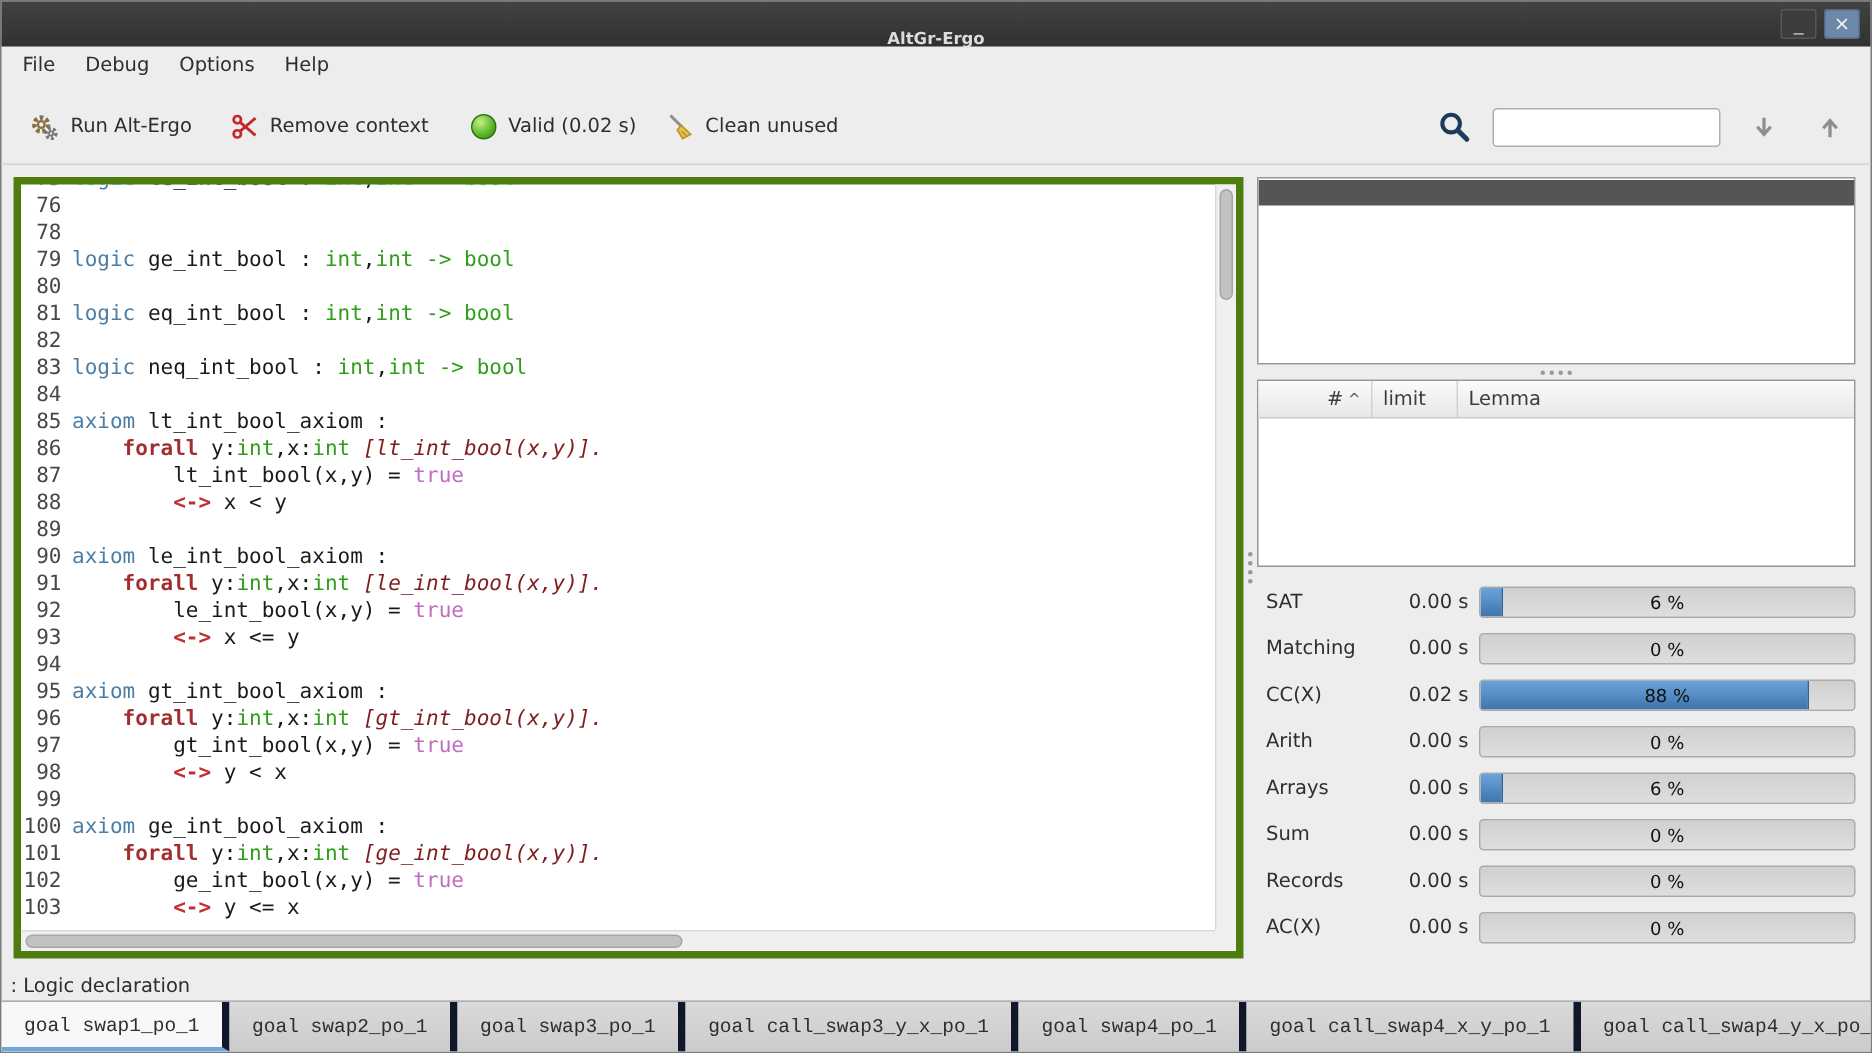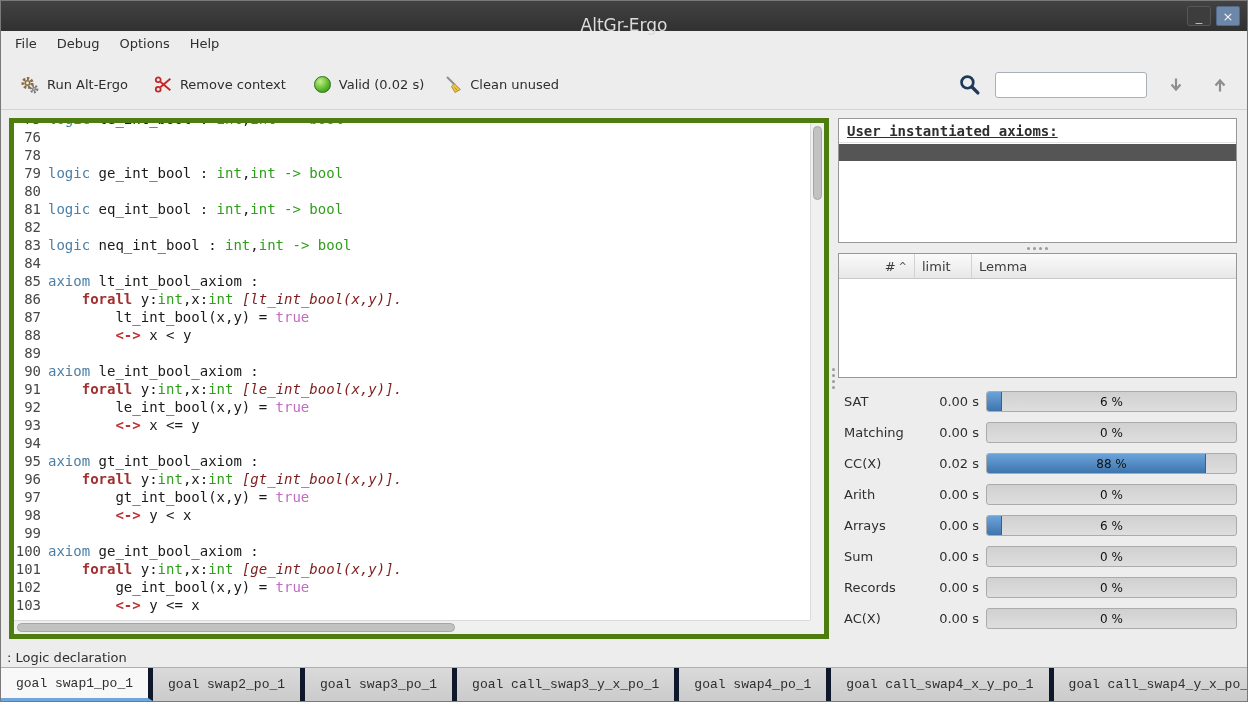--- a/index.html
+++ b/index.html
@@ -2,21 +2,21 @@
 <html><head>
 <meta charset="utf-8">
 <style>
   * { margin:0; padding:0; box-sizing:border-box; }
   html,body { width:1248px; height:702px; overflow:hidden; }
   body { font-family:"DejaVu Sans","Liberation Sans",sans-serif; font-size:13px; color:#2e2e2e; background:#ededed; }
   .window { width:1248px; height:702px; display:flex; flex-direction:column; border:1px solid #7a7a7a; background:#ededed; }
 
   
   .titlebar { flex:0 0 30px; background:linear-gradient(#424242,#313131); position:relative; display:flex; align-items:center; }
-  .titlebar .title { position:absolute; left:0; right:0; text-align:center; color:#dcdcdc; font-weight:normal; font-size:17px;margin-top:18px; }
+  .titlebar .title { position:absolute; left:0; right:0; text-align:center; color:#dcdcdc; font-weight:bold; font-size:11px;margin-top:18px; }
   .win-buttons { margin-left:auto; display:flex; gap:5px; padding-right:7px; z-index:2; }
   .wbtn { width:24px; height:20px; display:flex; align-items:center; justify-content:center; border-radius:2px; font-size:13px; cursor:default; }
   .wbtn.min { background:#3d3d3d; border:1px solid #565656; color:#c8c8c8; }
   .wbtn.close { background:#6d87a8; border:1px solid #55688a; color:#f4f4f4; }
 
   
   .menubar { flex:0 0 29px; display:flex; align-items:flex-start; padding:0 4px; }
   .menu-item { padding:5px 10px; }
 
   
@@ -218,21 +218,20 @@
 
     <div class="splitter-v">
       <span class="dot"></span>
         <span class="dot"></span>
         <span class="dot"></span>
         <span class="dot"></span>
     </div>
 
     <div class="right-panel">
       <div class="axioms-box">
-        <div class="axioms-title">User instantiated axioms:</div>
         <div class="axioms-selected"></div>
       </div>
 
       <div class="splitter-h">
         <span class="dot"></span>
           <span class="dot"></span>
           <span class="dot"></span>
           <span class="dot"></span>
       </div>
 

